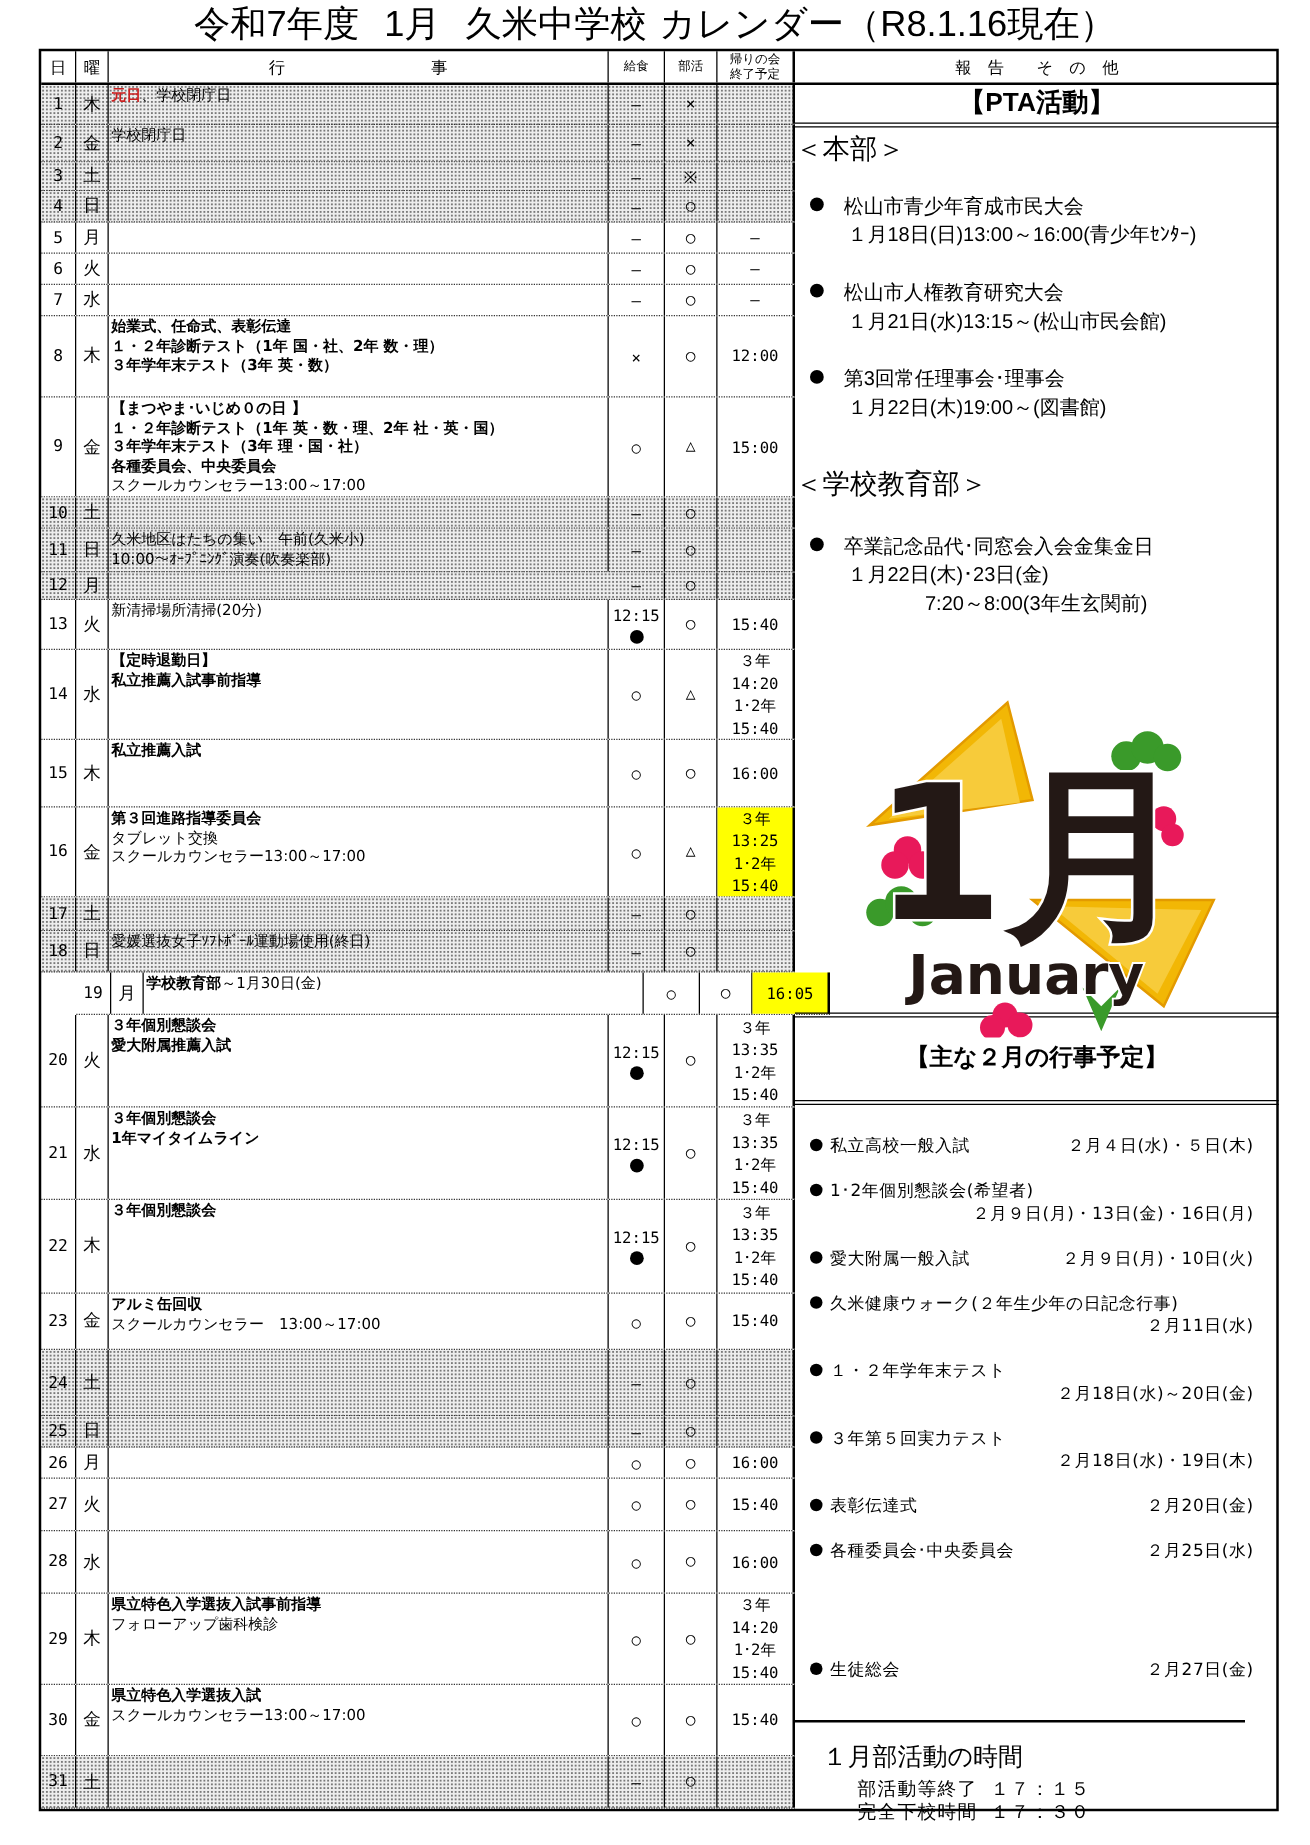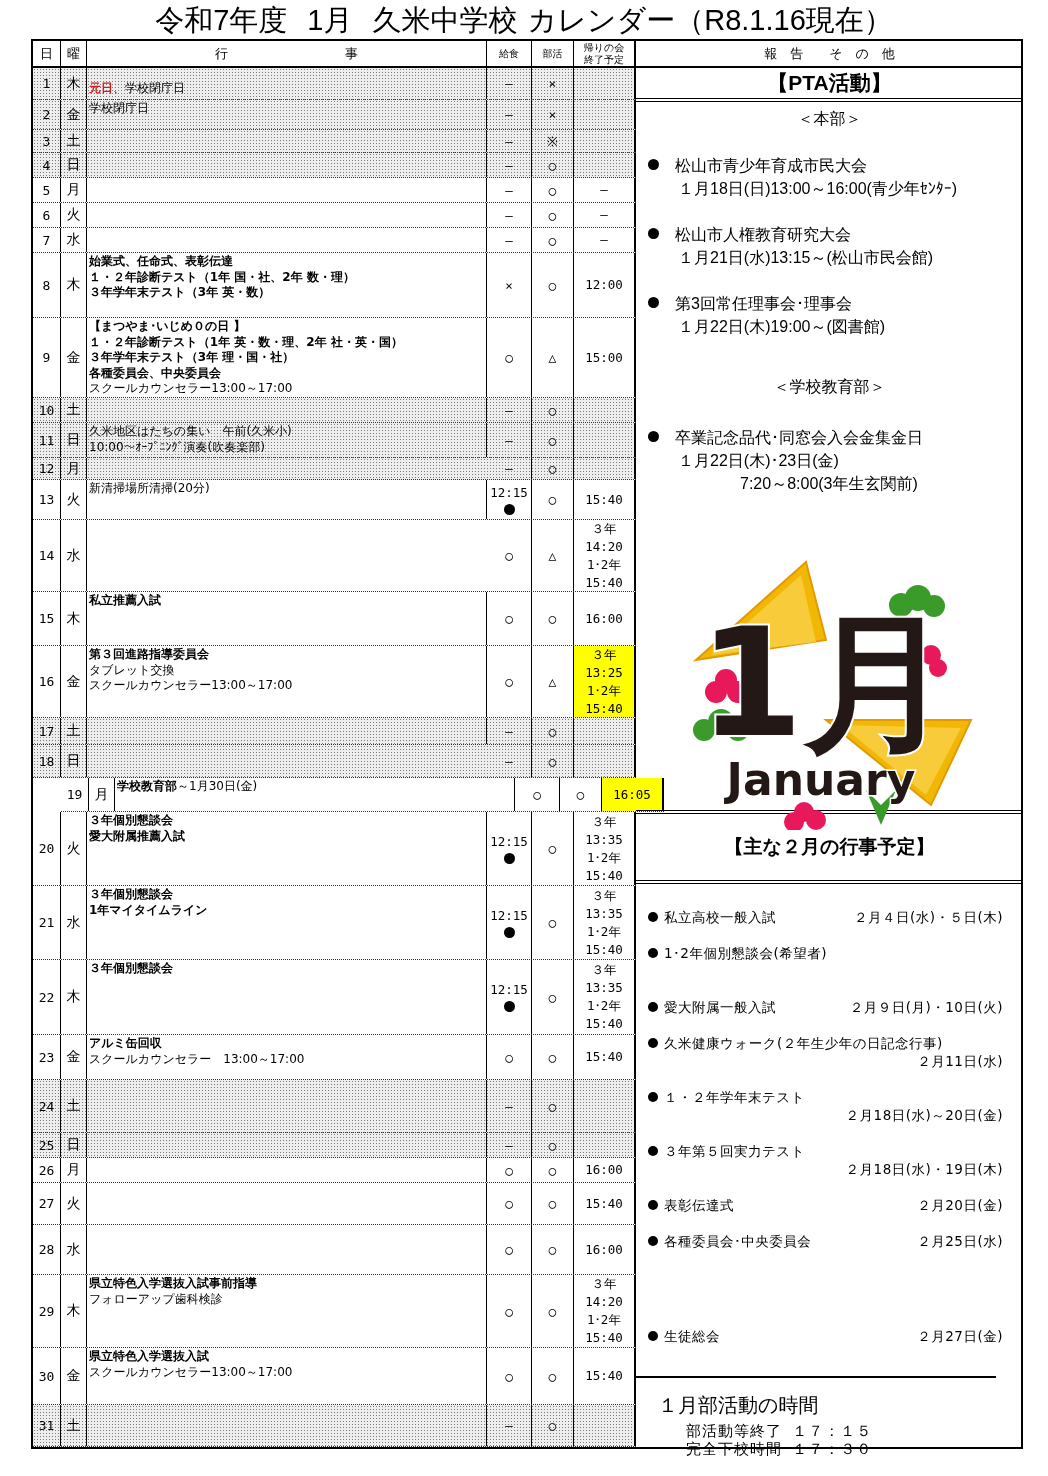--- a/index.html
+++ b/index.html
@@ -16,27 +16,27 @@
   .c { position:absolute; top:0; bottom:0; border-right:1px solid #000; box-sizing:border-box; display:flex; align-items:center; justify-content:center; font-family:"DejaVu Sans Mono", monospace; font-size:13px; }
   .c.d { left:0; width:28px; }
   .c.w { left:28px; width:26px; font-family:"DejaVu Sans", sans-serif; font-size:14px; }
   .c.ev { left:54px; width:400px; display:block; padding:1px 2px; font-size:12px; line-height:15.5px; font-family:"DejaVu Sans", sans-serif; overflow:hidden; }
   .c.kyu { left:454px; width:45px; flex-direction:column; font-size:12.5px; }
   .c.bu { left:499px; width:42px; }
   .c.ki { left:541px; width:62px; border-right:2px solid #000; flex-direction:column; font-size:12.5px; line-height:18px; }
   .c.ki.yel { background:#ffff00; }
   .ev-line { display:block; white-space:nowrap; }
   .ev-line.bold { font-weight:bold; }
-  .ev-line.red { color:#cc1f1f; font-weight:bold;margin-top:12px; }
+  .ev-line.red { color:#cc1f1f; font-weight:bold; }
   .dot { display:inline-block; width:11px; height:11px; border-radius:50%; background:#000; margin-top:4px; }
   .right { position:absolute; left:603px; top:27px; width:387px; }
   .rbox { position:absolute; left:0; width:387px; box-sizing:border-box; }
   .dbl-b { border-bottom:4px double #000; }
   .pta-h { text-align:center; font-size:21px; line-height:30px; font-weight:bold; font-family:"Liberation Sans", sans-serif; }
-  .sec-h { text-align:center; font-size:16px; line-height:30px; font-family:"Liberation Sans", sans-serif; }
+  .sec-h { font-size:22px; line-height:30px; font-family:"Liberation Sans", sans-serif; }
   .pta-item { position:absolute; left:12px; font-size:16px; line-height:23px; font-family:"Liberation Sans", sans-serif; }
   .pta-item .bul { display:inline-block; width:11px; height:11px; border-radius:50%; background:#000; margin-right:16px; vertical-align:1px; }
   .pta-item .sub { padding-left:30px; display:block; white-space:nowrap; }
   .pta-item .sub2 { padding-left:92px; display:block; }
   .feb-h { text-align:center; font-size:19px; font-weight:bold; line-height:80px; font-family:"Liberation Sans", sans-serif; }
   .feb-item { position:absolute; left:12px; width:355px; font-size:13.5px; line-height:18px; font-family:"DejaVu Sans", sans-serif; letter-spacing:0.5px; }
   .feb-item .bul { display:inline-block; width:10px; height:10px; border-radius:50%; background:#000; margin-right:6px; vertical-align:0px; }
   .feb-item .right-date { display:block; text-align:right; white-space:nowrap; }
   .feb-item .inline-date { float:right; }
   .club { position:absolute; left:0; top:1308px; width:360px; height:71px; border-top:2px solid #000; box-sizing:border-box; font-family:"Liberation Sans", sans-serif; }
@@ -223,20 +223,24 @@
           <span class="dot"></span>
         </div>
         <div class="c bu">○</div>
         <div class="c ki">
           <span>15:40</span>
         </div>
       </div>
       <div class="row" style="top: 479px; height: 72px;">
         <div class="c d">14</div>
         <div class="c w">水</div>
+        <div class="c ev">
+          <span class="ev-line bold"><span>【定時退勤日】</span></span>
+          <span class="ev-line bold"><span>私立推薦入試事前指導</span></span>
+        </div>
         <div class="c kyu">
           <span>○</span>
         </div>
         <div class="c bu">△</div>
         <div class="c ki">
           <span>３年</span>
           <span>14:20</span>
           <span>1･2年</span>
           <span>15:40</span>
         </div>
@@ -280,20 +284,23 @@
         <div class="c ev"></div>
         <div class="c kyu">
           <span>—</span>
         </div>
         <div class="c bu">○</div>
         <div class="c ki"></div>
       </div>
       <div class="row shaded" style="top: 704px; height: 33px;">
         <div class="c d">18</div>
         <div class="c w">日</div>
+        <div class="c ev">
+          <span class="ev-line "><span>愛媛選抜女子ｿﾌﾄﾎﾞｰﾙ運動場使用(終日)</span></span>
+        </div>
         <div class="c kyu">
           <span>—</span>
         </div>
         <div class="c bu">○</div>
         <div class="c ki"></div>
       </div>
       <div class="row" style="top: 737px; height: 34px; margin-left: 28px;">
         <div class="c d">19</div>
         <div class="c w">月</div>
         <div class="c ev">
@@ -543,20 +550,21 @@
 
     <div class="rbox" style="top:746px;height:70px;border-bottom:4px double #000">
       <div class="feb-h" style="line-height:66px">【主な２月の行事予定】</div>
     </div>
 
     <div class="feb-item" style="top:840px">
       <span class="bul"></span><span>私立高校一般入試</span><span class="inline-date">２月４日(水)・５日(木)</span>
     </div>
     <div class="feb-item" style="top:876px">
       <span class="bul"></span><span>1･2年個別懇談会(希望者)</span>
+      <span class="right-date">２月９日(月)・13日(金)・16日(月)</span>
     </div>
     <div class="feb-item" style="top:930px">
       <span class="bul"></span><span>愛大附属一般入試</span><span class="inline-date">２月９日(月)・10日(火)</span>
     </div>
     <div class="feb-item" style="top:966px">
       <span class="bul"></span><span>久米健康ウォーク(２年生少年の日記念行事)</span>
       <span class="right-date">２月11日(水)</span>
     </div>
     <div class="feb-item" style="top:1020px">
       <span class="bul"></span><span>１・２年学年末テスト</span>

